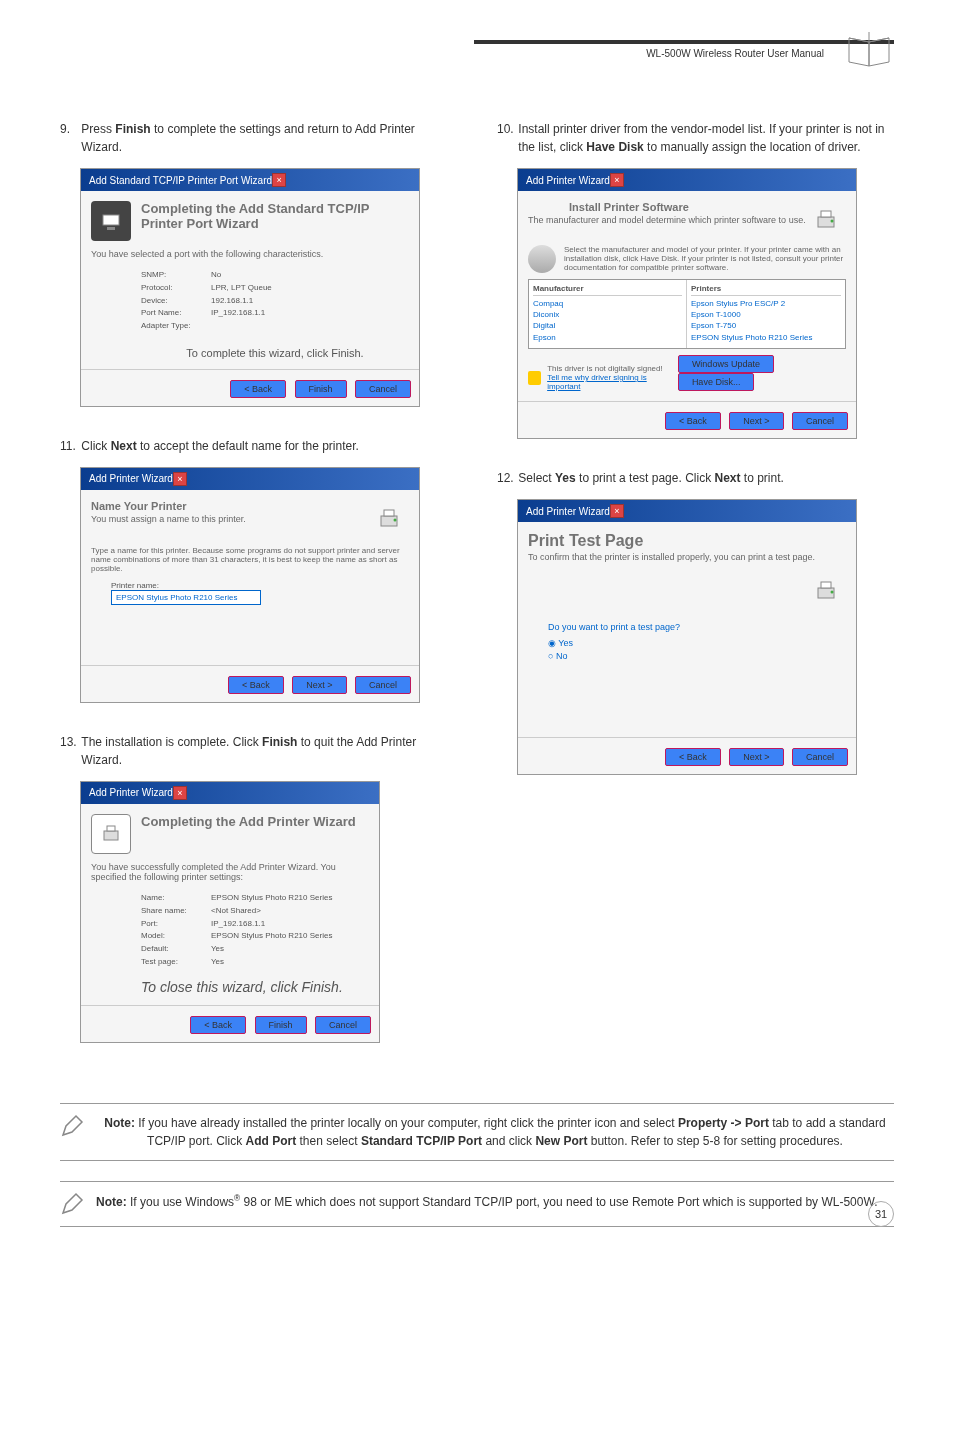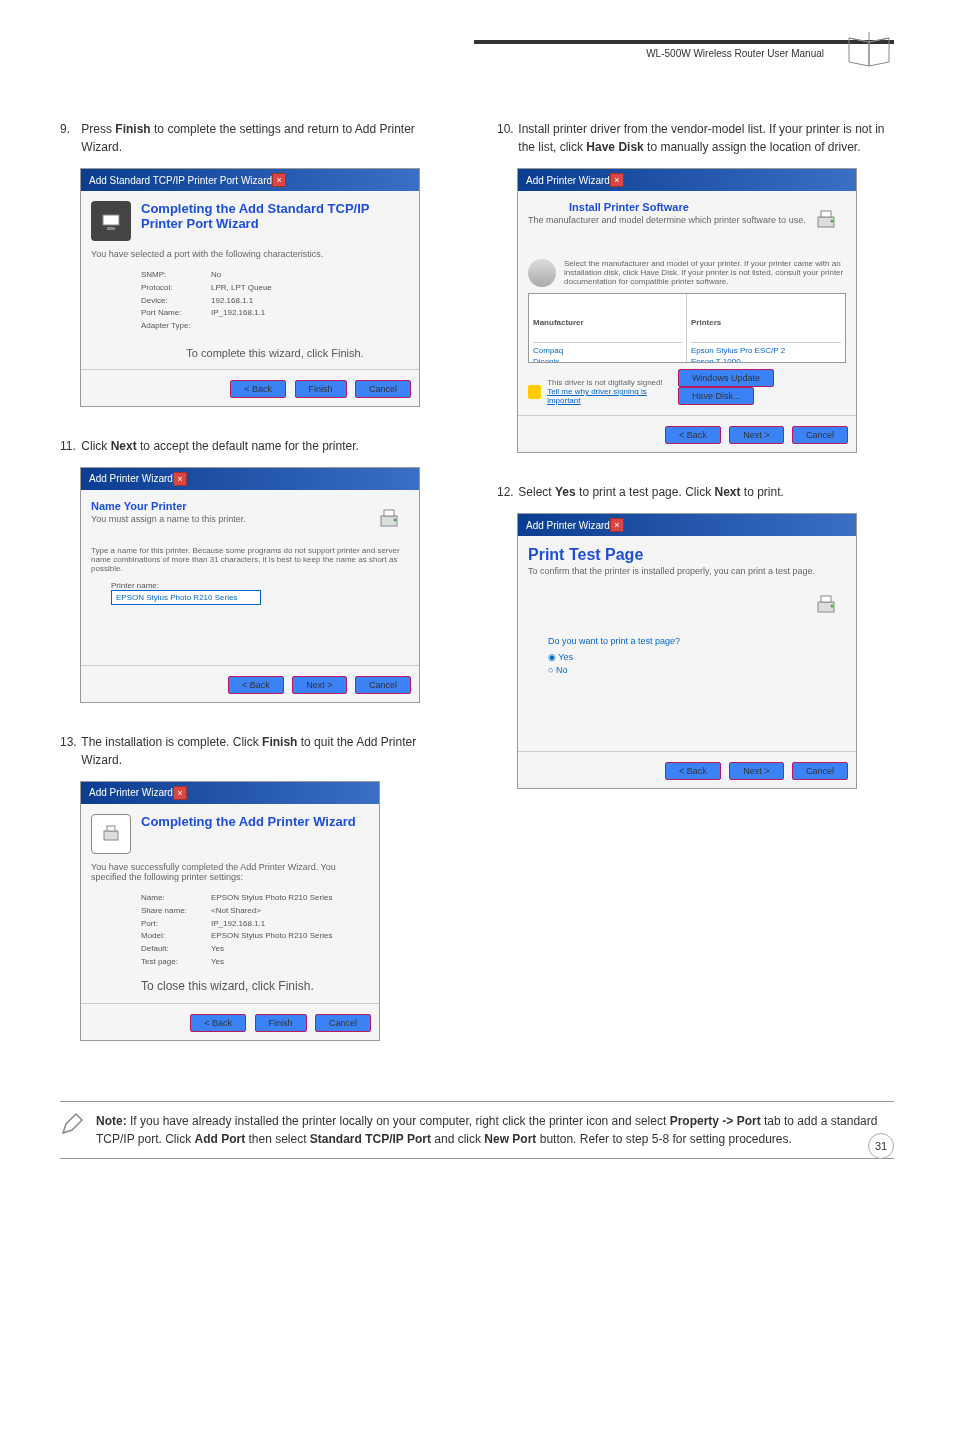--- a/index.html
+++ b/index.html
@@ -12,42 +12,42 @@
 .columns { display: flex; gap: 40px; margin-top: 80px; }
 .col { width: 400px; }
 .step { font-size: 12px; line-height: 1.5; margin-bottom: 12px; color: #333; }
 .step .num { display: inline-block; width: 18px; vertical-align: top; }
 .step .txt { display: inline-block; width: 375px; vertical-align: top; }
 .step .txt b { font-weight: bold; }
 .screenshot { width: 340px; border: 1px solid #999; margin: 8px 0 30px 20px; background: #fff; }
 .ss-titlebar { background: linear-gradient(to right, #0a3d8f, #3b6fc4); color: #fff; font-size: 10px; padding: 4px 8px; display: flex; align-items: center; }
 .ss-close { width: 14px; height: 14px; background: #d44; border: 1px solid #933; display: flex; align-items: center; justify-content: center; font-size: 9px; color: #fff; }
 .ss-body { padding: 10px; background: #f5f5f5; font-size: 9px; color: #555; min-height: 120px; }
-.ss-heading { font-size: 13px; font-weight: bold; color: #1d4ed8; margin-bottom: 2px; }
+.ss-heading { font-size: 13px; font-weight: bold; color: #737373; margin-bottom: 2px; }
 .ss-subheading { font-size: 9px; color: #666; margin-bottom: 10px; }
 .ss-icon { width: 40px; height: 40px; background: #444; border-radius: 4px; float: left; margin-right: 10px; display: flex; align-items: center; justify-content: center; }
 .ss-icon-printer { width: 40px; height: 40px; float: right; display: flex; align-items: center; justify-content: center; }
 .ss-content { clear: both; padding-top: 8px; }
 .ss-table { font-size: 8px; color: #555; line-height: 1.6; margin-left: 50px; }
 .ss-table-row { display: flex; }
 .ss-table-row .lbl { width: 70px; }
 .ss-footer { background: #f5f5f5; padding: 8px; text-align: right; border-top: 1px solid #ccc; }
 .ss-btn { display: inline-block; border: 1px solid #be185d; background: #3b82f6; font-size: 9px; padding: 3px 13px; margin-left: 4px; border-radius: 2px; color: #333; }
 .ss-list { border: 1px solid #999; background: #fff; height: 70px; margin: 6px 0; display: flex; }
 .ss-list-col { width: 50%; padding: 4px; font-size: 8px; overflow: hidden; }
 .ss-list-col.left { border-right: 1px solid #ccc; }
-.ss-list-header { font-weight: bold; border-bottom: 1px solid #ccc; padding-bottom: 15px; margin-bottom: 2px; margin-top: 20px; }
+.ss-list-header { font-weight: bold; border-bottom: 1px solid #ccc; padding-bottom: 2px; margin-bottom: 2px; }
 .ss-list-item { color: #06c; line-height: 1.4; }
 .ss-warn { font-size: 8px; color: #666; display: flex; align-items: center; gap: 6px; margin-top: 4px; }
 .ss-warn-icon { width: 14px; height: 14px; background: #fc0; border-radius: 2px; }
 .ss-link { color: #06c; text-decoration: underline; font-size: 8px; }
 .ss-radio { margin: 6px 0 6px 20px; font-size: 9px; }
 .ss-radio .r { display: block; margin: 3px 0; color: #06c; }
 .ss-input { border: 1px solid #06c; background: #fff; padding: 2px 4px; font-size: 8px; color: #06c; width: 150px; margin-left: 20px; }
-.note-box { margin-top: 30px; padding: 10px 0; border-top: 1px solid #999; border-bottom: 1px solid #999; display: flex; gap: 12px; font-size: 12px; line-height: 1.5; }
+.note-box { margin-top: 30px; padding: 10px 0; border-top: 1px solid #999; border-bottom: 1px solid #999; display: flex; gap: 12px; font-size: 12px; line-height: 1.5; text-align: center; }
 .note-box + .note-box { margin-top: 20px; }
 .pencil-icon { width: 24px; height: 24px; flex-shrink: 0; }
 .pencil-icon svg { width: 100%; height: 100%; }
 .note-text b { font-weight: bold; }
 .page-num { position: absolute; bottom: 40px; right: 60px; width: 26px; height: 26px; border: 1px solid #aaa; border-radius: 13px; display: flex; align-items: center; justify-content: center; font-size: 11px; }
 .sup { font-size: 0.7em; vertical-align: super; }
 .ss-disk-icon { width: 28px; height: 28px; background: linear-gradient(#ddd,#aaa); border-radius: 50%; float: left; margin-right: 8px; }
 .clearfix::after { content: ""; display: table; clear: both; }
 </style>
 </head>
@@ -195,21 +195,21 @@
                 </div>
               <div class="ss-table-row">
                   <span class="lbl">Default:</span>
                   <span>Yes</span>
                 </div>
               <div class="ss-table-row">
                   <span class="lbl">Test page:</span>
                   <span>Yes</span>
                 </div>
             </div>
-            <div style="margin-top:10px;margin-left:50px;font-size:12px;">To close this wizard, click Finish.</div>
+            <div style="margin-top:10px;margin-left:50px;font-size:14px;font-style:italic;">To close this wizard, click Finish.</div>
           </div>
         </div>
         <div class="ss-footer">
           <span class="ss-btn">&lt; Back</span>
           <span class="ss-btn">Finish</span>
           <span class="ss-btn">Cancel</span>
         </div>
       </div>
 
     </div>
@@ -233,21 +233,21 @@
               <div class="ss-subheading">The manufacturer and model determine which printer software to use.</div>
             </div>
             <div class="ss-icon-printer">
                 <svg width="28" height="28" viewBox="0 0 28 28">
                   <rect x="6" y="10" width="16" height="10" fill="#ddd" stroke="#888"></rect>
                   <rect x="9" y="4" width="10" height="6" fill="#fff" stroke="#888"></rect>
                   <circle cx="20" cy="14" r="1.5" fill="#4a4"></circle>
                 </svg>
               </div>
           </div>
-          <div class="clearfix" style="margin-top:18px;">
+          <div class="clearfix" style="margin-top:4px;">
             <div class="ss-disk-icon"></div>
             <div style="font-size:8px;color:#666;">Select the manufacturer and model of your printer. If your printer came with an installation disk, click Have Disk. If your printer is not listed, consult your printer documentation for compatible printer software.</div>
           </div>
           <div class="ss-list">
             <div class="ss-list-col left">
               <div class="ss-list-header">Manufacturer</div>
               <div class="ss-list-item">Compaq</div>
               <div class="ss-list-item">Diconix</div>
               <div class="ss-list-item">Digital</div>
               <div class="ss-list-item">Epson</div>
@@ -324,15 +324,23 @@
 
   <div class="note-box">
     <div class="pencil-icon"><svg viewBox="0 0 24 24">
           <path d="M3 21 L6 12 L16 2 L22 8 L12 18 Z" fill="none" stroke="#888" stroke-width="1.5"></path>
         </svg></div>
     <div class="note-text">
       <b>Note:</b><span> If you have already installed the printer locally on your computer, right click the printer icon and select </span><b>Property -&gt; Port</b><span> tab to add a standard TCP/IP port. Click </span><b>Add Port</b><span> then select </span><b>Standard TCP/IP Port</b><span> and click </span><b>New Port</b><span> button. Refer to step 5-8 for setting procedures.</span>
     </div>
   </div>
 
+  <div class="note-box">
+    <div class="pencil-icon"><svg viewBox="0 0 24 24">
+          <path d="M3 21 L6 12 L16 2 L22 8 L12 18 Z" fill="none" stroke="#888" stroke-width="1.5"></path>
+        </svg></div>
+    <div class="note-text">
+      <b>Note:</b><span> If you use Windows</span><span class="sup">®</span><span> 98 or ME which does not support Standard TCP/IP port, you need to use Remote Port which is supported by WL-500W.</span>
+    </div>
+  </div>
 
   <div class="page-num">31</div>
 </div>
 
 </body></html>

